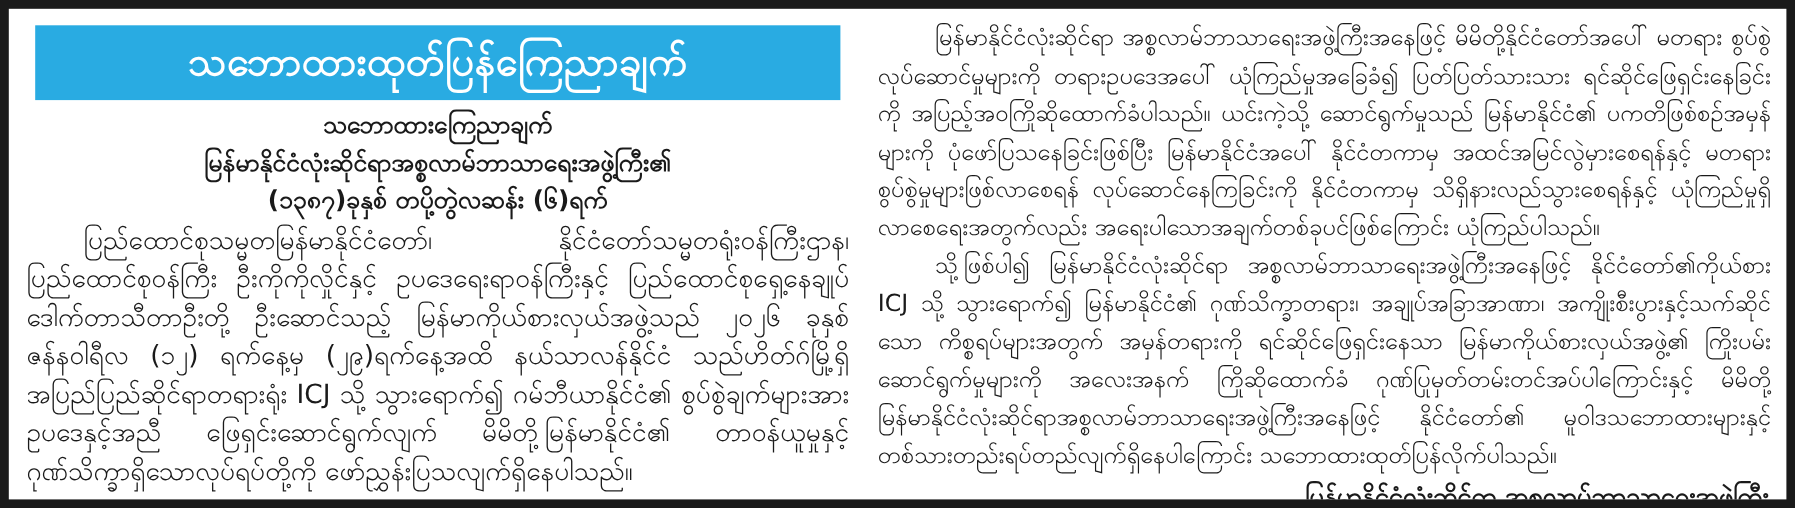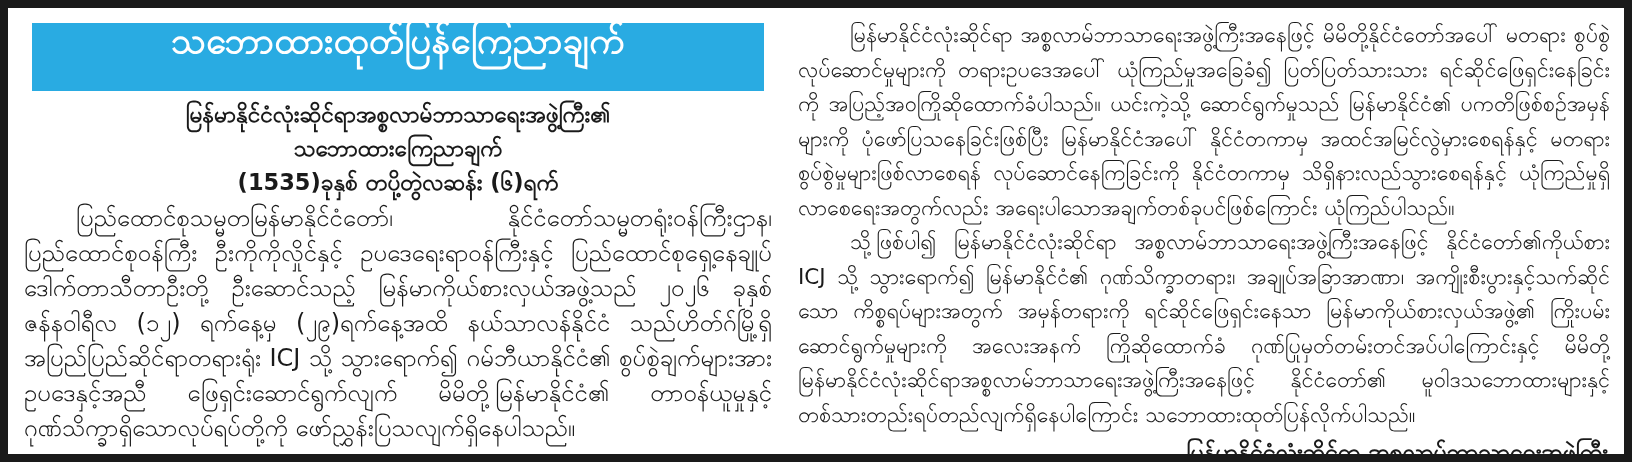--- a/index.html
+++ b/index.html
@@ -31,21 +31,21 @@
     display: flex;
     flex-direction: column;
     padding-top: 2px;
   }
   .banner {
     margin: 7px 8px 6px 8px;
     height: 78px;
     background: #29abe2;
     color: #ffffff;
     display: flex;
-    align-items: flex-start;
+    align-items: center;
     justify-content: center;
     font-size: 36px;
     font-weight: bold;
     line-height: 1;
     letter-spacing: 0.5px;
   }
   .doc-header {
     text-align: center;
     font-weight: bold;
     font-size: 22.5px;
@@ -76,23 +76,23 @@
 <body>
 
 <div class="page">
 
   <div class="col-left">
     <div class="banner" style="background: rgb(41, 171, 226); color: rgb(255, 255, 255);">
       <span>သဘောထားထုတ်ပြန်ကြေညာချက်</span>
     </div>
 
     <div class="doc-header">
+      <span class="hline">သဘောထားကြေညာချက်</span>
       <span class="hline">မြန်မာနိုင်ငံလုံးဆိုင်ရာအစ္စလာမ်ဘာသာရေးအဖွဲ့ကြီး၏</span>
-      <span class="hline">သဘောထားကြေညာချက်</span>
-      <span class="hline">(1535)ခုနှစ် တပို့တွဲလဆန်း (၆)ရက်</span>
+      <span class="hline">(၁၃၈၇)ခုနှစ် တပို့တွဲလဆန်း (၆)ရက်</span>
     </div>
 
     <p class="para">ပြည်ထောင်စုသမ္မတမြန်မာနိုင်ငံတော်၊ နိုင်ငံတော်သမ္မတရုံးဝန်ကြီးဌာန၊ ပြည်ထောင်စုဝန်ကြီး ဦးကိုကိုလှိုင်နှင့် ဥပဒေရေးရာဝန်ကြီးနှင့် ပြည်ထောင်စုရှေ့နေချုပ် ဒေါက်တာသီတာဦးတို့ ဦးဆောင်သည့် မြန်မာကိုယ်စားလှယ်အဖွဲ့သည် ၂၀၂၆ ခုနှစ် ဇန်နဝါရီလ (၁၂) ရက်နေ့မှ (၂၉)ရက်နေ့အထိ နယ်သာလန်နိုင်ငံ သည်ဟိတ်ဂ်မြို့ရှိ အပြည်ပြည်ဆိုင်ရာတရားရုံး ICJ သို့ သွားရောက်၍ ဂမ်ဘီယာနိုင်ငံ၏ စွပ်စွဲချက်များအား ဥပဒေနှင့်အညီ ဖြေရှင်းဆောင်ရွက်လျက် မိမိတို့မြန်မာနိုင်ငံ၏ တာဝန်ယူမှုနှင့် ဂုဏ်သိက္ခာရှိသောလုပ်ရပ်တို့ကို ဖော်ညွှန်းပြသလျက်ရှိနေပါသည်။</p>
   </div>
 
   <div class="col-right">
     <p class="para">မြန်မာနိုင်ငံလုံးဆိုင်ရာ အစ္စလာမ်ဘာသာရေးအဖွဲ့ကြီးအနေဖြင့် မိမိတို့နိုင်ငံတော်အပေါ် မတရား စွပ်စွဲလုပ်ဆောင်မှုများကို တရားဥပဒေအပေါ် ယုံကြည်မှုအခြေခံ၍ ပြတ်ပြတ်သားသား ရင်ဆိုင်ဖြေရှင်းနေခြင်းကို အပြည့်အဝကြိုဆိုထောက်ခံပါသည်။ ယင်းကဲ့သို့ ဆောင်ရွက်မှုသည် မြန်မာနိုင်ငံ၏ ပကတိဖြစ်စဉ်အမှန်များကို ပုံဖော်ပြသနေခြင်းဖြစ်ပြီး မြန်မာနိုင်ငံအပေါ် နိုင်ငံတကာမှ အထင်အမြင်လွဲမှားစေရန်နှင့် မတရားစွပ်စွဲမှုများဖြစ်လာစေရန် လုပ်ဆောင်နေကြခြင်းကို နိုင်ငံတကာမှ သိရှိနားလည်သွားစေရန်နှင့် ယုံကြည်မှုရှိလာစေရေးအတွက်လည်း အရေးပါသောအချက်တစ်ခုပင်ဖြစ်ကြောင်း ယုံကြည်ပါသည်။</p>
     <p class="para">သို့ဖြစ်ပါ၍ မြန်မာနိုင်ငံလုံးဆိုင်ရာ အစ္စလာမ်ဘာသာရေးအဖွဲ့ကြီးအနေဖြင့် နိုင်ငံတော်၏ကိုယ်စား ICJ သို့ သွားရောက်၍ မြန်မာနိုင်ငံ၏ ဂုဏ်သိက္ခာတရား၊ အချုပ်အခြာအာဏာ၊ အကျိုးစီးပွားနှင့်သက်ဆိုင်သော ကိစ္စရပ်များအတွက် အမှန်တရားကို ရင်ဆိုင်ဖြေရှင်းနေသာ မြန်မာကိုယ်စားလှယ်အဖွဲ့၏ ကြိုးပမ်းဆောင်ရွက်မှုများကို အလေးအနက် ကြိုဆိုထောက်ခံ ဂုဏ်ပြုမှတ်တမ်းတင်အပ်ပါကြောင်းနှင့် မိမိတို့ မြန်မာနိုင်ငံလုံးဆိုင်ရာအစ္စလာမ်ဘာသာရေးအဖွဲ့ကြီးအနေဖြင့် နိုင်ငံတော်၏ မူဝါဒသဘောထားများနှင့် တစ်သားတည်းရပ်တည်လျက်ရှိနေပါကြောင်း သဘောထားထုတ်ပြန်လိုက်ပါသည်။</p>
     <div class="signature">မြန်မာနိုင်ငံလုံးဆိုင်ရာ အစ္စလာမ်ဘာသာရေးအဖွဲ့ကြီး</div>
   </div>

